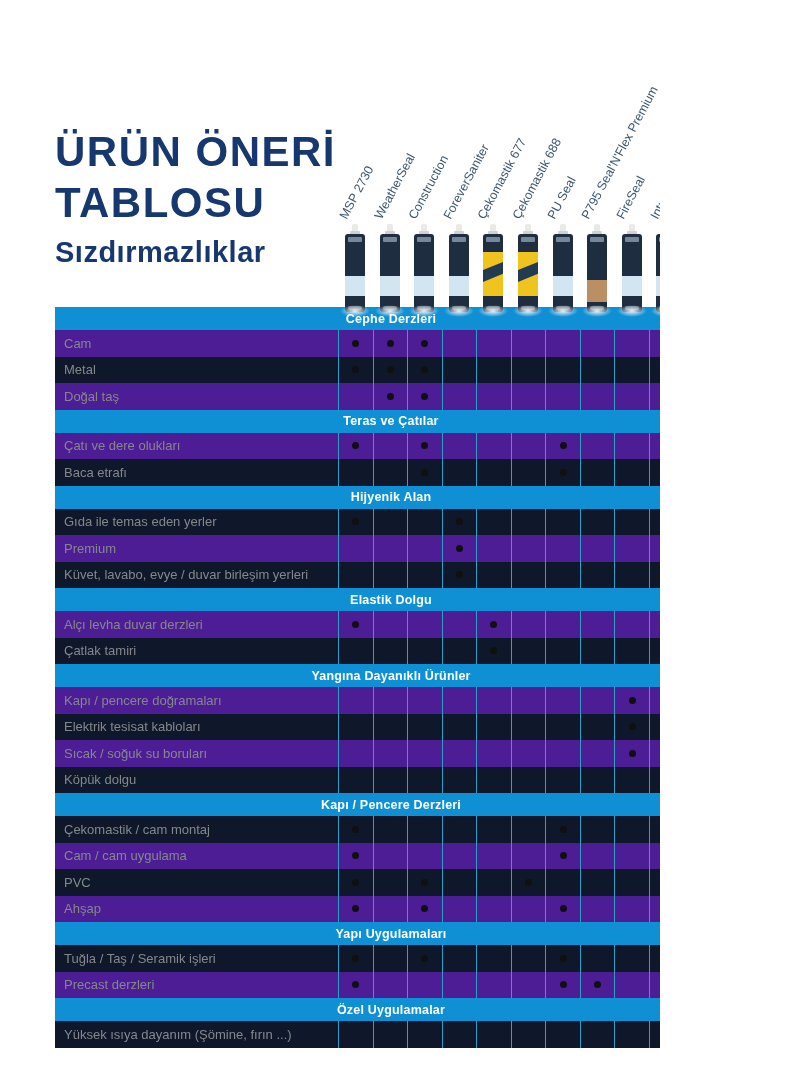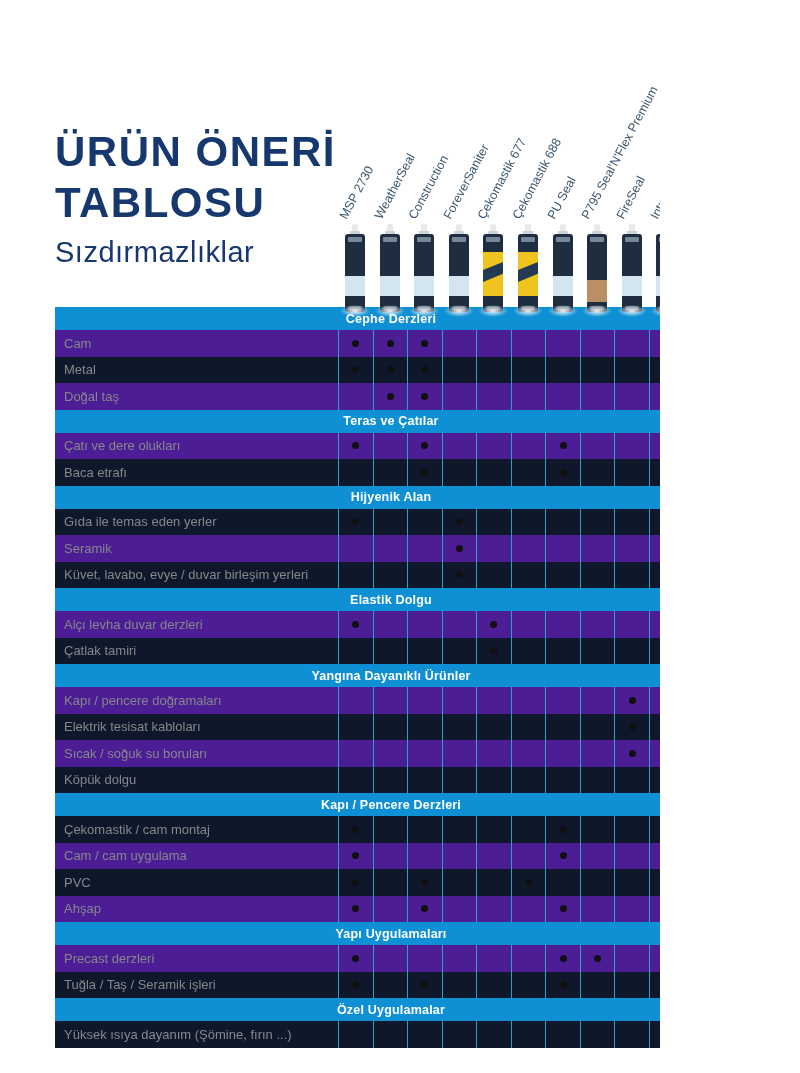--- a/index.html
+++ b/index.html
@@ -4,21 +4,21 @@
 <style>
   html,body { margin:0; padding:0; background:#ffffff; }
   .page {
     position:relative; width:660px; height:1073px; background:#ffffff;
     font-family:"Liberation Sans", sans-serif; overflow:hidden;
   }
 
   
   .title-block { position:absolute; left:55px; top:126px; color:#16386e; }
   .title-line { font-size:42px; font-weight:800; letter-spacing:1.5px; line-height:51px; }
-  .subtitle   { font-size:29px; font-weight:400; margin-top:8px; letter-spacing:0.5px; }
+  .subtitle   { font-size:29px; font-weight:700; margin-top:8px; letter-spacing:0.5px; }
 
   
   .strip { position:absolute; left:0; top:0; width:800px; height:330px; z-index:3; }
   .col-label {
     position:absolute; height:15px; line-height:15px; white-space:nowrap;
     font-size:12.5px; font-weight:500; color:#3a566f;
     transform:rotate(-62deg); transform-origin:0% 100%;
   }
   .bottle { position:absolute; }
   .bottle::after {
@@ -310,21 +310,21 @@
         </div>
         <div class="cell"></div>
         <div class="cell"></div>
         <div class="cell"></div>
         <div class="cell"></div>
         <div class="cell"></div>
         <div class="cell"></div>
         <div class="cell"></div>
       </div>
       <div class="row">
-        <div class="row-label">Seramik</div>
+        <div class="row-label">Premium</div>
         <div class="cell"></div>
         <div class="cell"></div>
         <div class="cell"></div>
         <div class="cell">
           <span class="dot"></span>
         </div>
         <div class="cell"></div>
         <div class="cell"></div>
         <div class="cell"></div>
         <div class="cell"></div>
@@ -529,60 +529,60 @@
           <span class="dot"></span>
         </div>
         <div class="cell"></div>
         <div class="cell"></div>
         <div class="cell"></div>
         <div class="cell"></div>
       </div>
       <div class="bar">
         <span>Yapı Uygulamaları</span>
       </div>
+      <div class="row alt">
+        <div class="row-label">Tuğla / Taş / Seramik işleri</div>
+        <div class="cell">
+          <span class="dot"></span>
+        </div>
+        <div class="cell"></div>
+        <div class="cell">
+          <span class="dot"></span>
+        </div>
+        <div class="cell"></div>
+        <div class="cell"></div>
+        <div class="cell"></div>
+        <div class="cell">
+          <span class="dot"></span>
+        </div>
+        <div class="cell"></div>
+        <div class="cell"></div>
+        <div class="cell"></div>
+        <div class="cell"></div>
+      </div>
       <div class="row">
         <div class="row-label">Precast derzleri</div>
         <div class="cell">
           <span class="dot"></span>
         </div>
         <div class="cell"></div>
         <div class="cell"></div>
         <div class="cell"></div>
         <div class="cell"></div>
         <div class="cell"></div>
         <div class="cell">
           <span class="dot"></span>
         </div>
         <div class="cell">
           <span class="dot"></span>
         </div>
         <div class="cell"></div>
         <div class="cell"></div>
         <div class="cell"></div>
       </div>
-      <div class="row alt">
-        <div class="row-label">Tuğla / Taş / Seramik işleri</div>
-        <div class="cell">
-          <span class="dot"></span>
-        </div>
-        <div class="cell"></div>
-        <div class="cell">
-          <span class="dot"></span>
-        </div>
-        <div class="cell"></div>
-        <div class="cell"></div>
-        <div class="cell"></div>
-        <div class="cell">
-          <span class="dot"></span>
-        </div>
-        <div class="cell"></div>
-        <div class="cell"></div>
-        <div class="cell"></div>
-        <div class="cell"></div>
-      </div>
       <div class="bar">
         <span>Özel Uygulamalar</span>
       </div>
       <div class="row alt">
         <div class="row-label">Yüksek ısıya dayanım (Şömine, fırın ...)</div>
         <div class="cell"></div>
         <div class="cell"></div>
         <div class="cell"></div>
         <div class="cell"></div>
         <div class="cell"></div>

